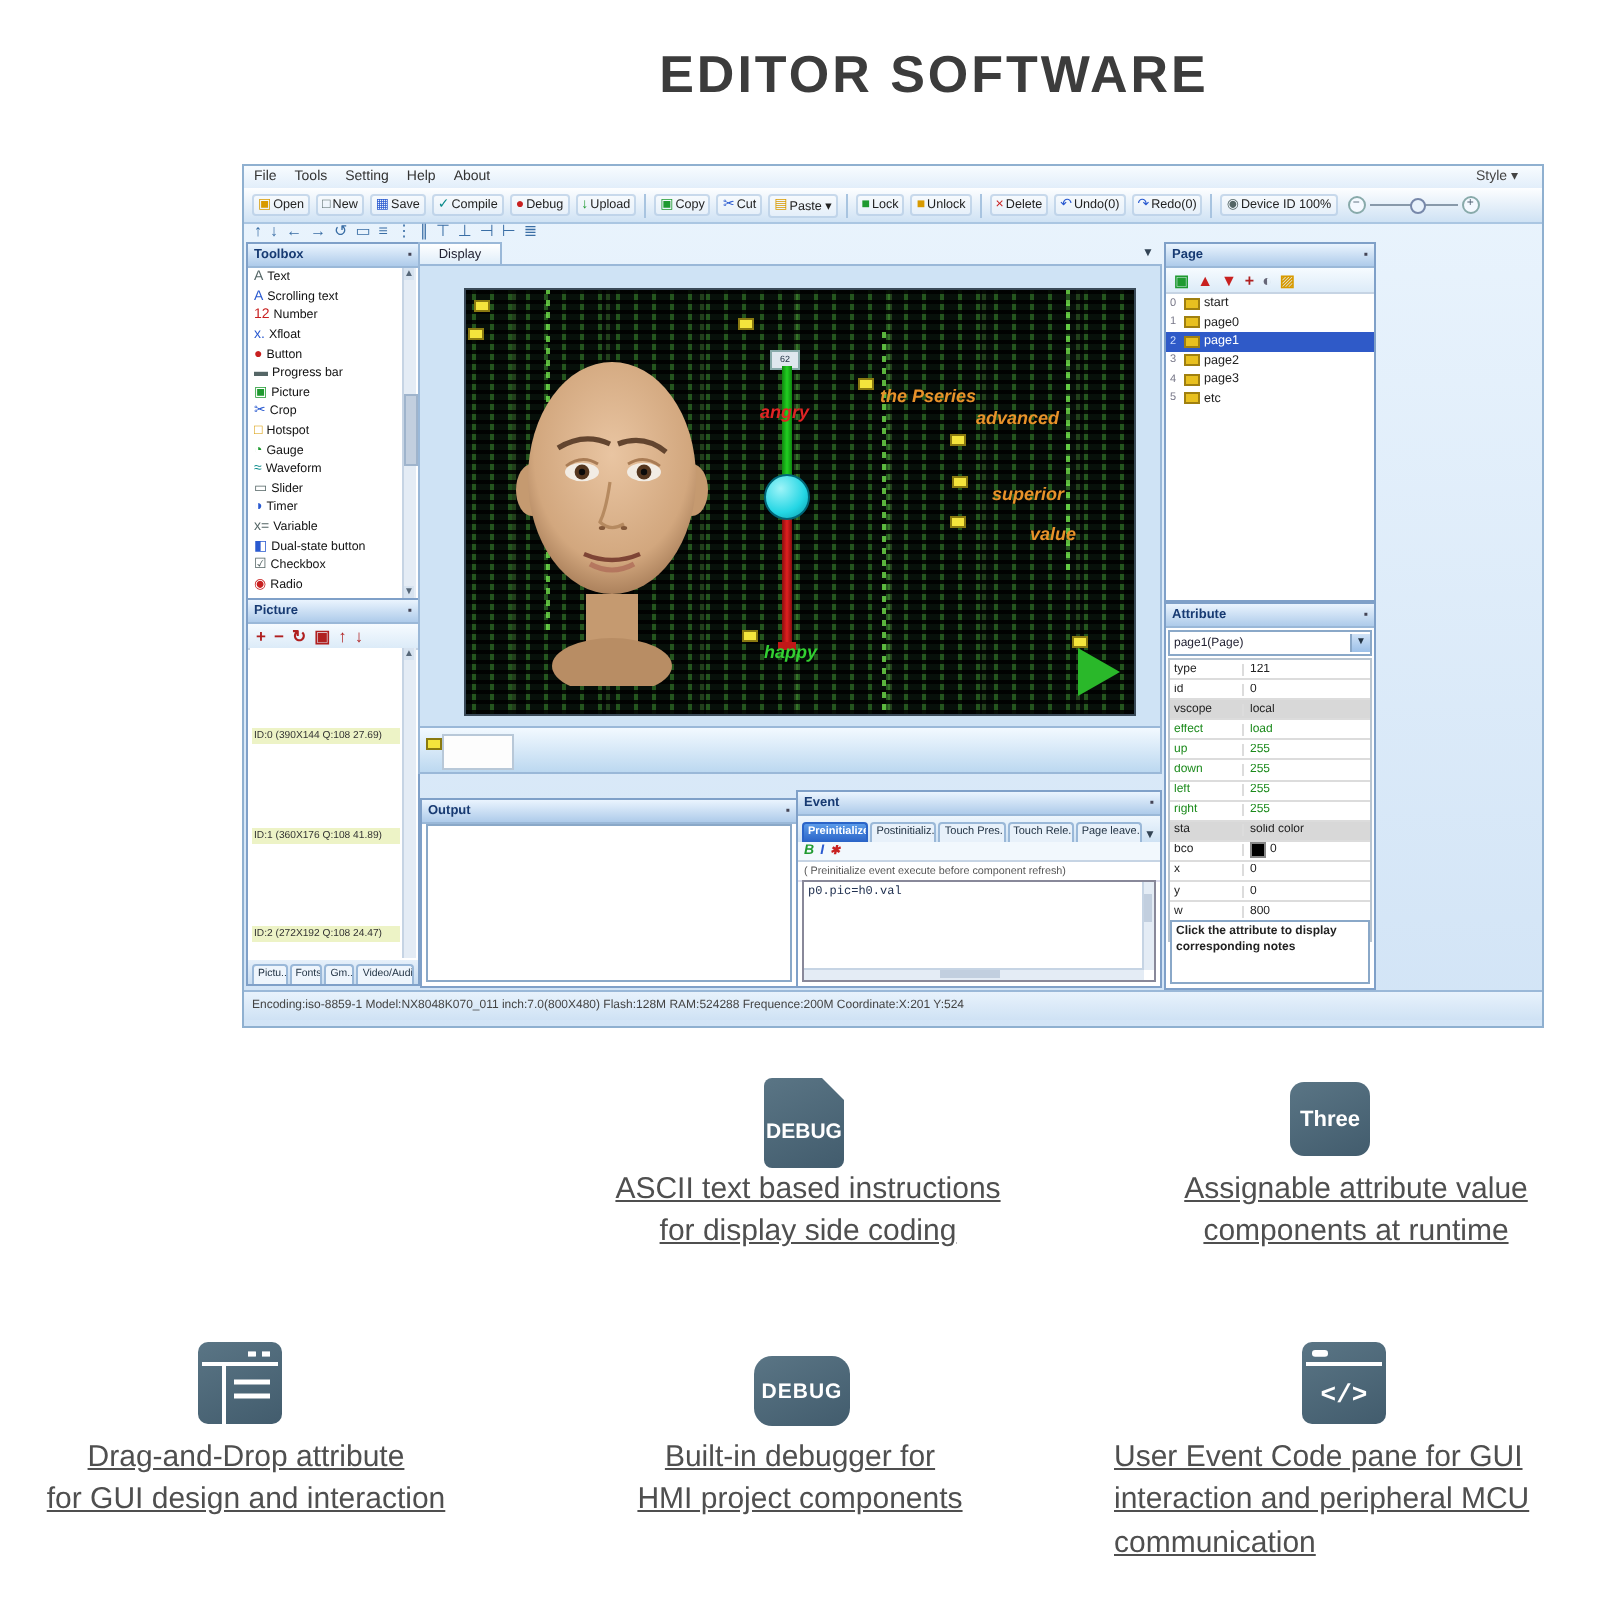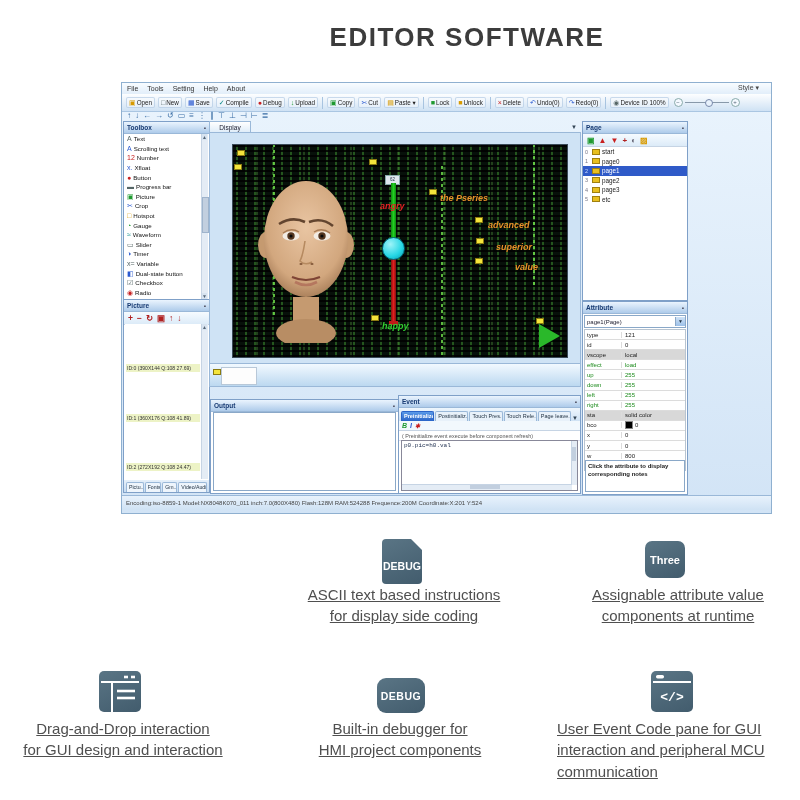--- a/index.html
+++ b/index.html
@@ -406,21 +406,21 @@
 
         <div class="sl-box">62</div>
         <div class="sl-green"></div>
         <div class="sl-red"></div>
         <div class="sl-cap"></div>
         <div class="sl-knob"></div>
 
         <div class="lbl lbl-red" style="left:147px;top:20px;margin-top:36px;">angry</div>
         <div class="lbl lbl-green" style="left:149px;top:176px;">happy</div>
         <div class="lbl lbl-orange" style="left:207px;top:48px;">the Pseries</div>
-        <div class="lbl lbl-orange" style="left:255px;top:75px;text-align:right;">advanced</div>
+        <div class="lbl lbl-orange" style="left:255px;top:59px;text-align:right;">advanced</div>
         <div class="lbl lbl-orange" style="left:263px;top:97px;">superior</div>
         <div class="lbl lbl-orange" style="left:282px;top:117px;">value</div>
 
         <div class="play"></div>
       </div>
     </div>
 
     <div class="strip">
       <div class="tag" style="left:3px;top:5px;"></div>
       <div class="strip-box"></div>
@@ -605,21 +605,21 @@
     <svg width="42" height="41" viewBox="0 0 42 41">
       <line x1="2" y1="11" x2="40" y2="11" stroke="#fff" stroke-width="2"></line>
       <line x1="25" y1="6" x2="29" y2="6" stroke="#fff" stroke-width="2.6"></line>
       <line x1="32" y1="6" x2="36" y2="6" stroke="#fff" stroke-width="2.6"></line>
       <line x1="13" y1="11" x2="13" y2="41" stroke="#fff" stroke-width="2"></line>
       <line x1="18" y1="20" x2="36" y2="20" stroke="#fff" stroke-width="2.6"></line>
       <line x1="18" y1="27" x2="36" y2="27" stroke="#fff" stroke-width="2.6"></line>
     </svg>
   </div>
   <div class="feat-text" style="left:0px;top:718px;width:246px;">
-    <div>Drag-and-Drop interaction</div>
+    <div>Drag-and-Drop attribute</div>
     <div>for GUI design and interaction</div>
   </div>
 
   <div class="badge b-debug">
       <span>DEBUG</span>
     </div>
   <div class="feat-text" style="left:280px;top:718px;width:240px;">
     <div>Built-in debugger for</div>
     <div>HMI project components</div>
   </div>

